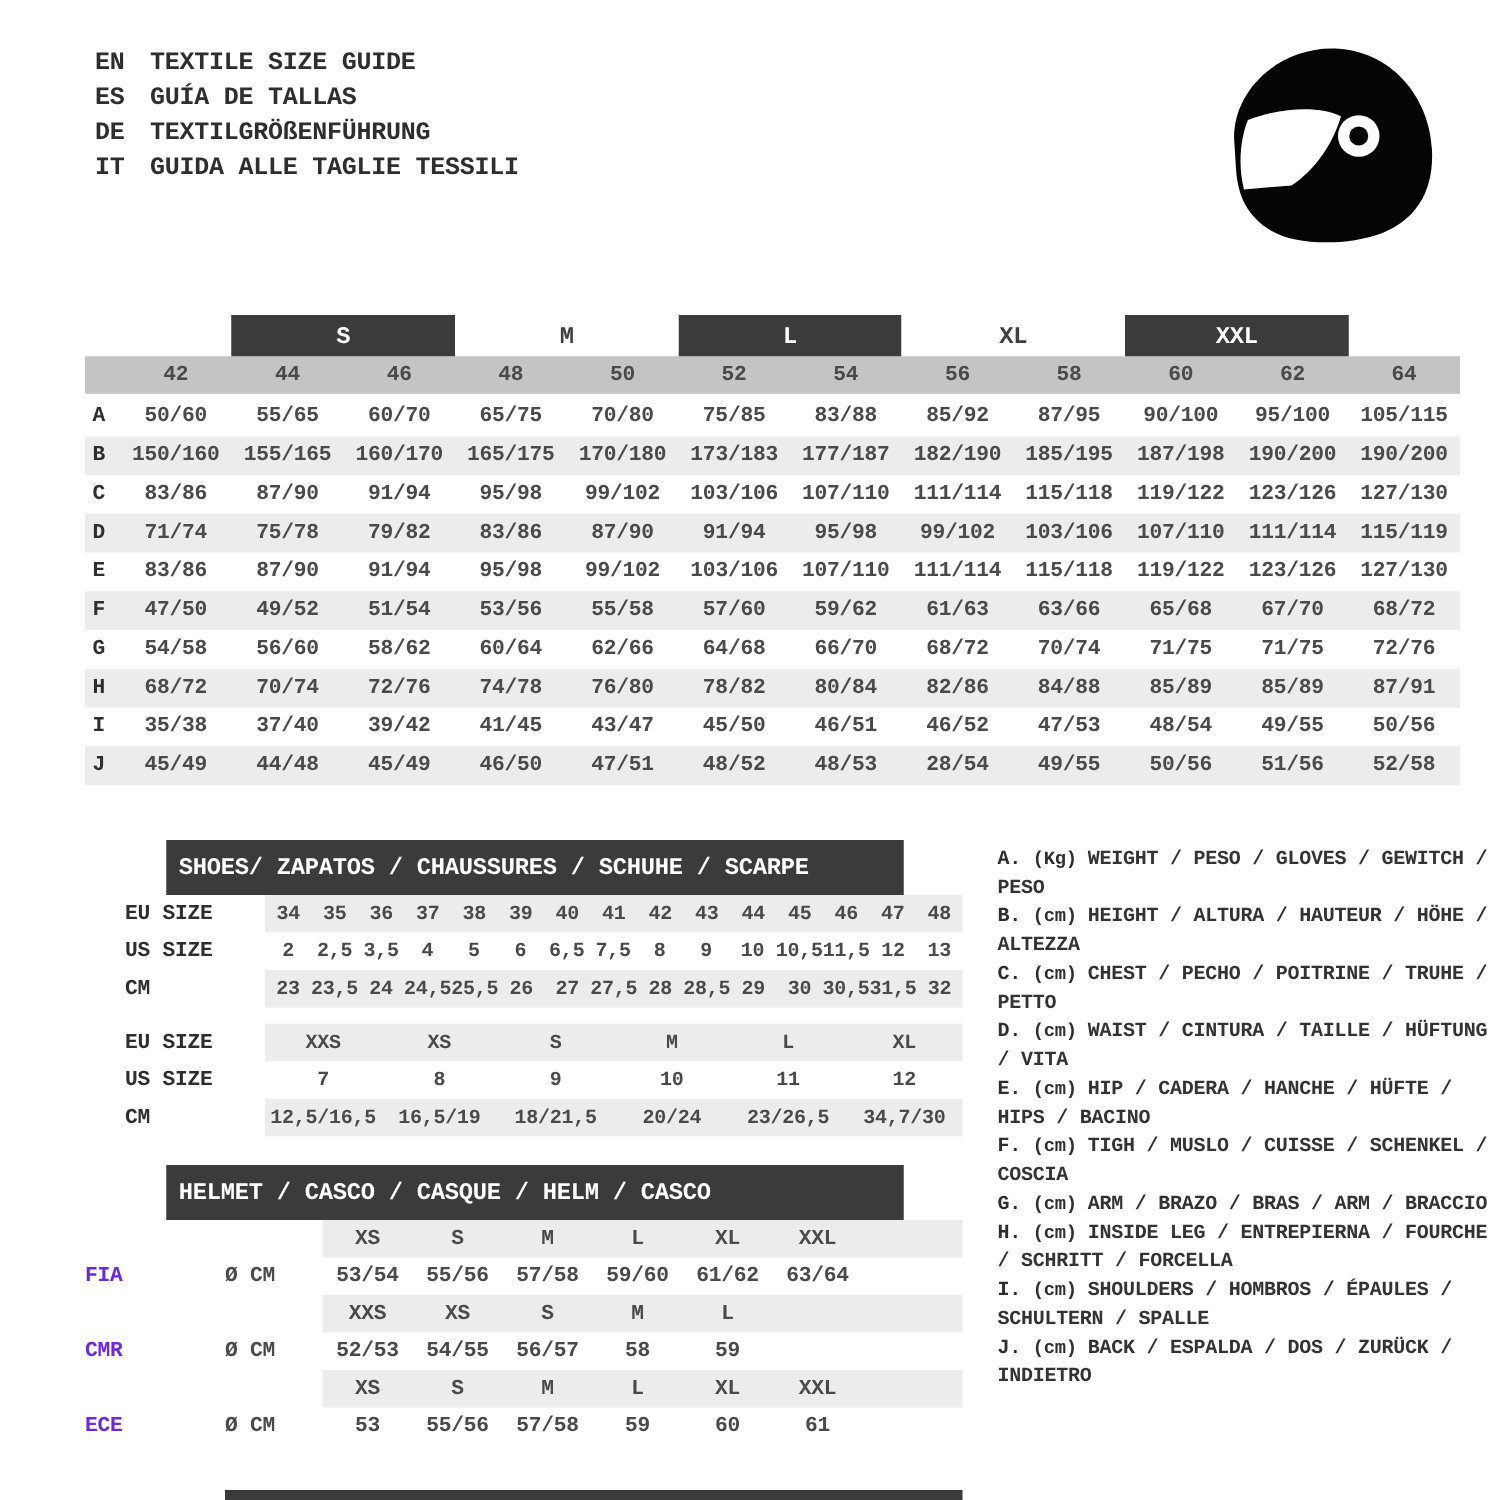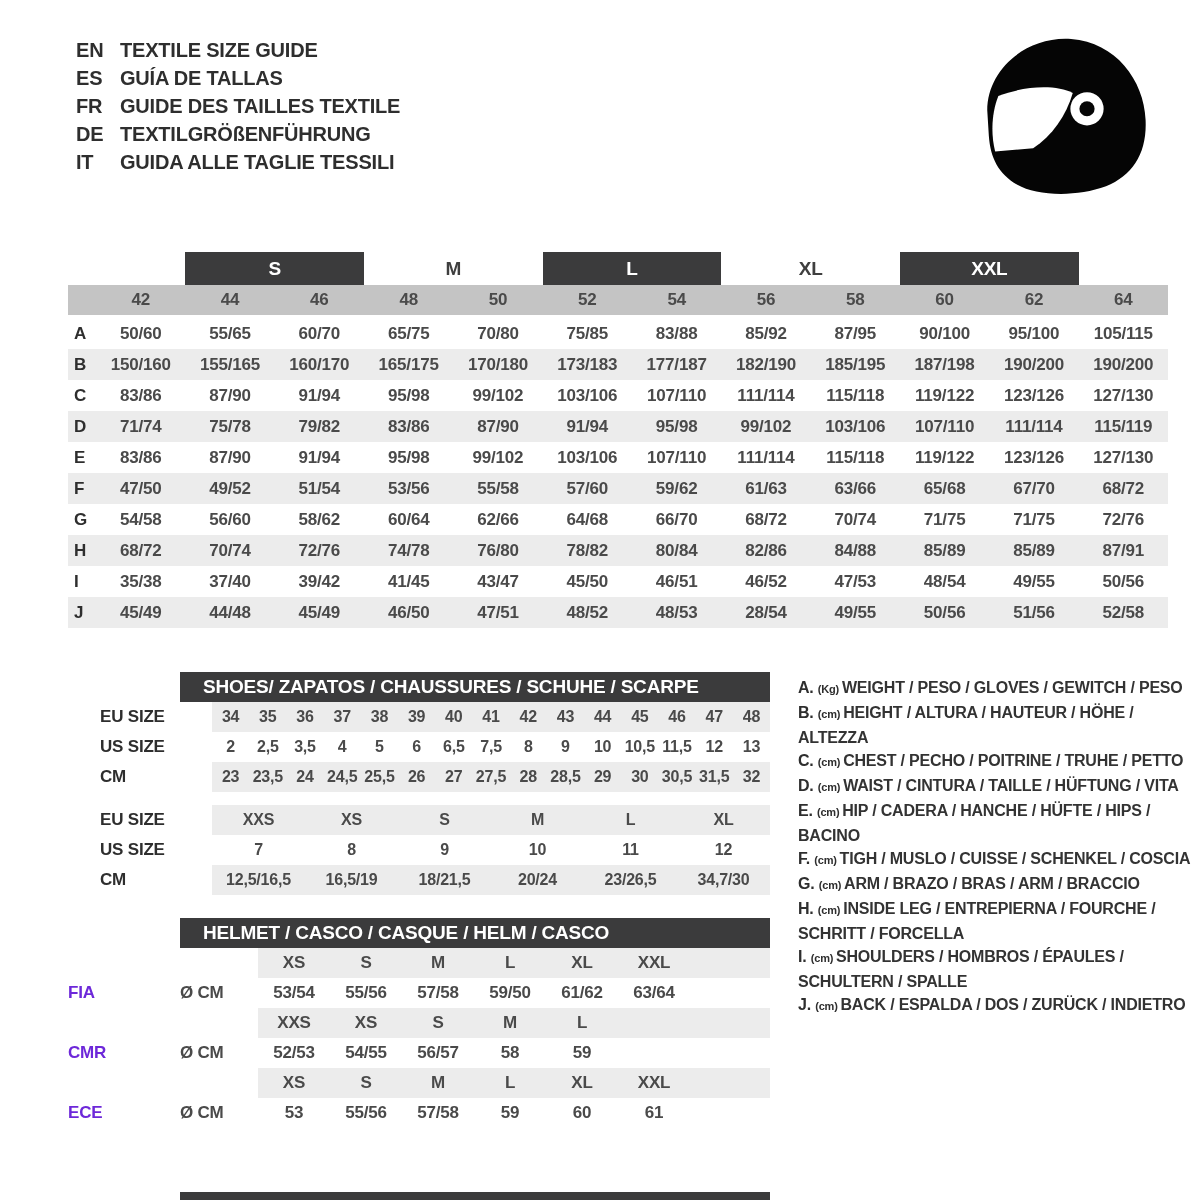--- a/index.html
+++ b/index.html
@@ -1,17 +1,17 @@
 <!DOCTYPE html>
 <html><head>
 <meta charset="utf-8">
 <style>
   html,body{margin:0;padding:0;background:#fff;}
   .page{position:relative;width:1200px;height:1200px;background:#ffffff;overflow:hidden;
-        font-family:Liberation Sans, sans-serif;font-weight:700;color:#454545;letter-spacing:-0.2px;}
+        font-family:Liberation Mono, monospace;font-weight:700;color:#454545;letter-spacing:-0.2px;}
 
   
   .lang-block{position:absolute;left:76px;top:36px;}
   .lang-row{display:flex;height:28px;align-items:center;font-size:20px;color:#2e2e2e;}
   .lang-code{width:44px;}
   .lang-title{white-space:nowrap;}
 
   
   .helmet-icon{position:absolute;left:968px;top:28px;width:200px;height:190px;}
 
@@ -24,22 +24,22 @@
   .num-strip{display:flex;height:30px;background:#c4c4c4;margin-bottom:3px;}
   .num-cell{flex:1;display:flex;align-items:center;justify-content:center;font-size:17px;color:#4a4a4a;}
   .mrow{display:flex;height:31px;}
   .mrow.stripe{background:#ececec;}
   .mrow .rlab{width:28px;flex:none;display:flex;align-items:center;justify-content:flex-start;
               padding-left:6px;box-sizing:border-box;font-size:17px;color:#2e2e2e;}
   .mrow .cell{flex:1;display:flex;align-items:center;justify-content:center;font-size:17px;color:#4a4a4a;white-space:nowrap;}
 
   
   .lower-left{position:absolute;left:68px;top:672px;width:702px;}
-  .bar{margin-left:112px;width:590px;height:30px;background:#3b3b3c;color:#fff;
-       display:flex;align-items:center;font-size:19px;padding-left:23px;box-sizing:border-box;white-space:nowrap;}
+  .bar{margin-left:65px;width:590px;height:44px;background:#3b3b3c;color:#fff;
+       display:flex;align-items:center;font-size:19px;padding-left:10px;box-sizing:border-box;white-space:nowrap;}
   .trow{display:flex;height:30px;}
   .trow .tlab{width:112px;flex:none;display:flex;align-items:center;font-size:17px;color:#2e2e2e;margin-left:32px;}
   .band{width:590px;display:flex;}
   .band.shaded{background:#ececec;}
   .band .vcell{flex:1;display:flex;align-items:center;justify-content:center;
                font-size:16px;color:#4a4a4a;white-space:nowrap;}
   .sec-gap-sm{height:13px;}
   .sec-gap-lg{height:23px;}
 
   
@@ -47,42 +47,38 @@
   .hrow .tlab{width:112px;flex:none;display:flex;align-items:center;font-size:17px;color:#6d28d9;}
   .hrow .unit{width:78px;flex:none;display:flex;align-items:center;font-size:17px;color:#4a4a4a;}
   .hband{width:512px;display:flex;}
   .hband.shaded{background:#ececec;}
   .hband .hcell{width:72px;flex:none;display:flex;align-items:center;justify-content:center;
                 font-size:17px;color:#4a4a4a;white-space:nowrap;}
 
   
   .legend{position:absolute;left:798px;top:676px;width:396px;}
   .legend-item{font-size:16px;line-height:23px;color:#2e2e2e;}
-  .legend-item .lunit{font-size:11px;text-align:right;}
+  .legend-item .lunit{font-size:15px;text-align:right;}
   .legend-item .ltext{color:#333333;}
 
   .bottom-bar{position:absolute;left:180px;top:1192px;width:590px;height:8px;background:#3b3b3c;}
 </style>
 </head>
 <body>
 
 <div class="page">
 
   <div class="lang-block" id="lang-block">
       <div class="lang-row">
         <div class="lang-code">EN</div>
         <div class="lang-title">TEXTILE SIZE GUIDE</div>
       </div>
       <div class="lang-row">
         <div class="lang-code">ES</div>
         <div class="lang-title">GUÍA DE TALLAS</div>
-      </div>
-      <div class="lang-row">
-        <div class="lang-code">FR</div>
-        <div class="lang-title">GUIDE DES TAILLES TEXTILE</div>
       </div>
       <div class="lang-row">
         <div class="lang-code">DE</div>
         <div class="lang-title">TEXTILGRÖßENFÜHRUNG</div>
       </div>
       <div class="lang-row">
         <div class="lang-code">IT</div>
         <div class="lang-title">GUIDA ALLE TAGLIE TESSILI</div>
       </div>
     </div>
@@ -391,21 +387,21 @@
             <div class="hcell">XXL</div>
           </div>
         </div>
         <div class="hrow">
           <div class="tlab">FIA</div>
           <div class="unit">Ø CM</div>
           <div class="hband">
             <div class="hcell">53/54</div>
             <div class="hcell">55/56</div>
             <div class="hcell">57/58</div>
-            <div class="hcell">59/50</div>
+            <div class="hcell">59/60</div>
             <div class="hcell">61/62</div>
             <div class="hcell">63/64</div>
           </div>
         </div>
         <div class="hrow">
           <div class="tlab"></div>
           <div class="unit"></div>
           <div class="hband shaded">
             <div class="hcell">XXS</div>
             <div class="hcell">XS</div>

